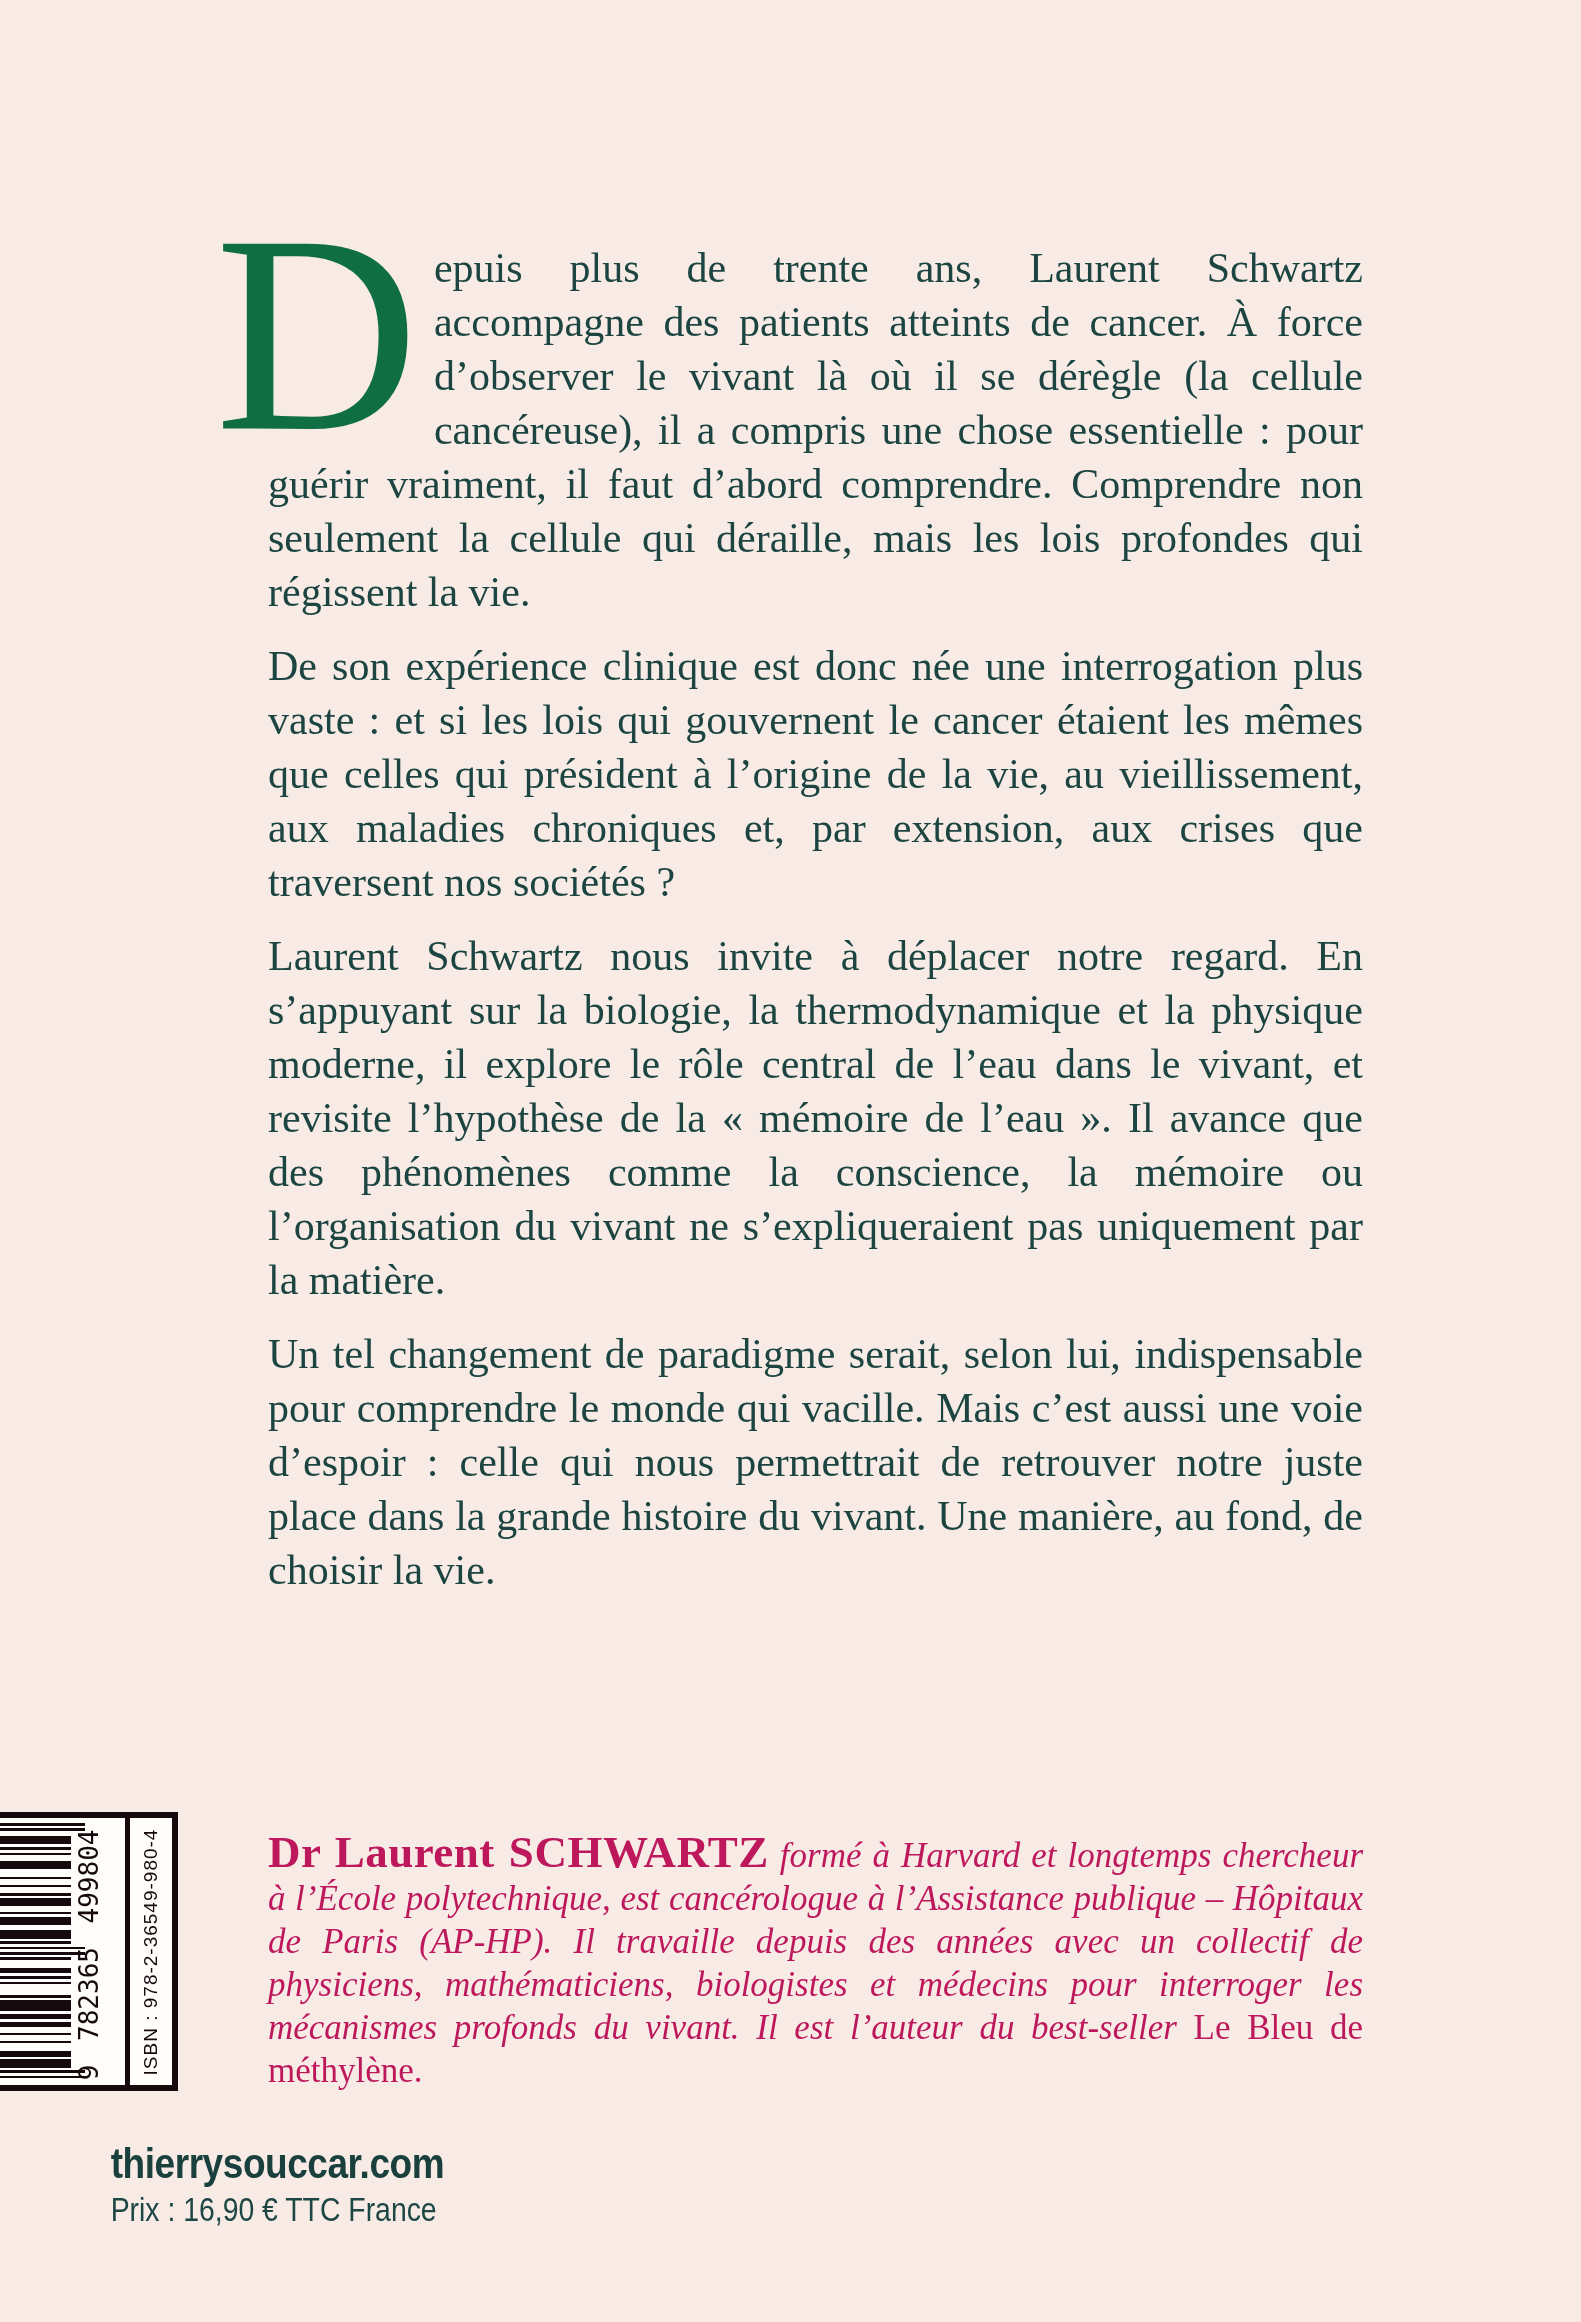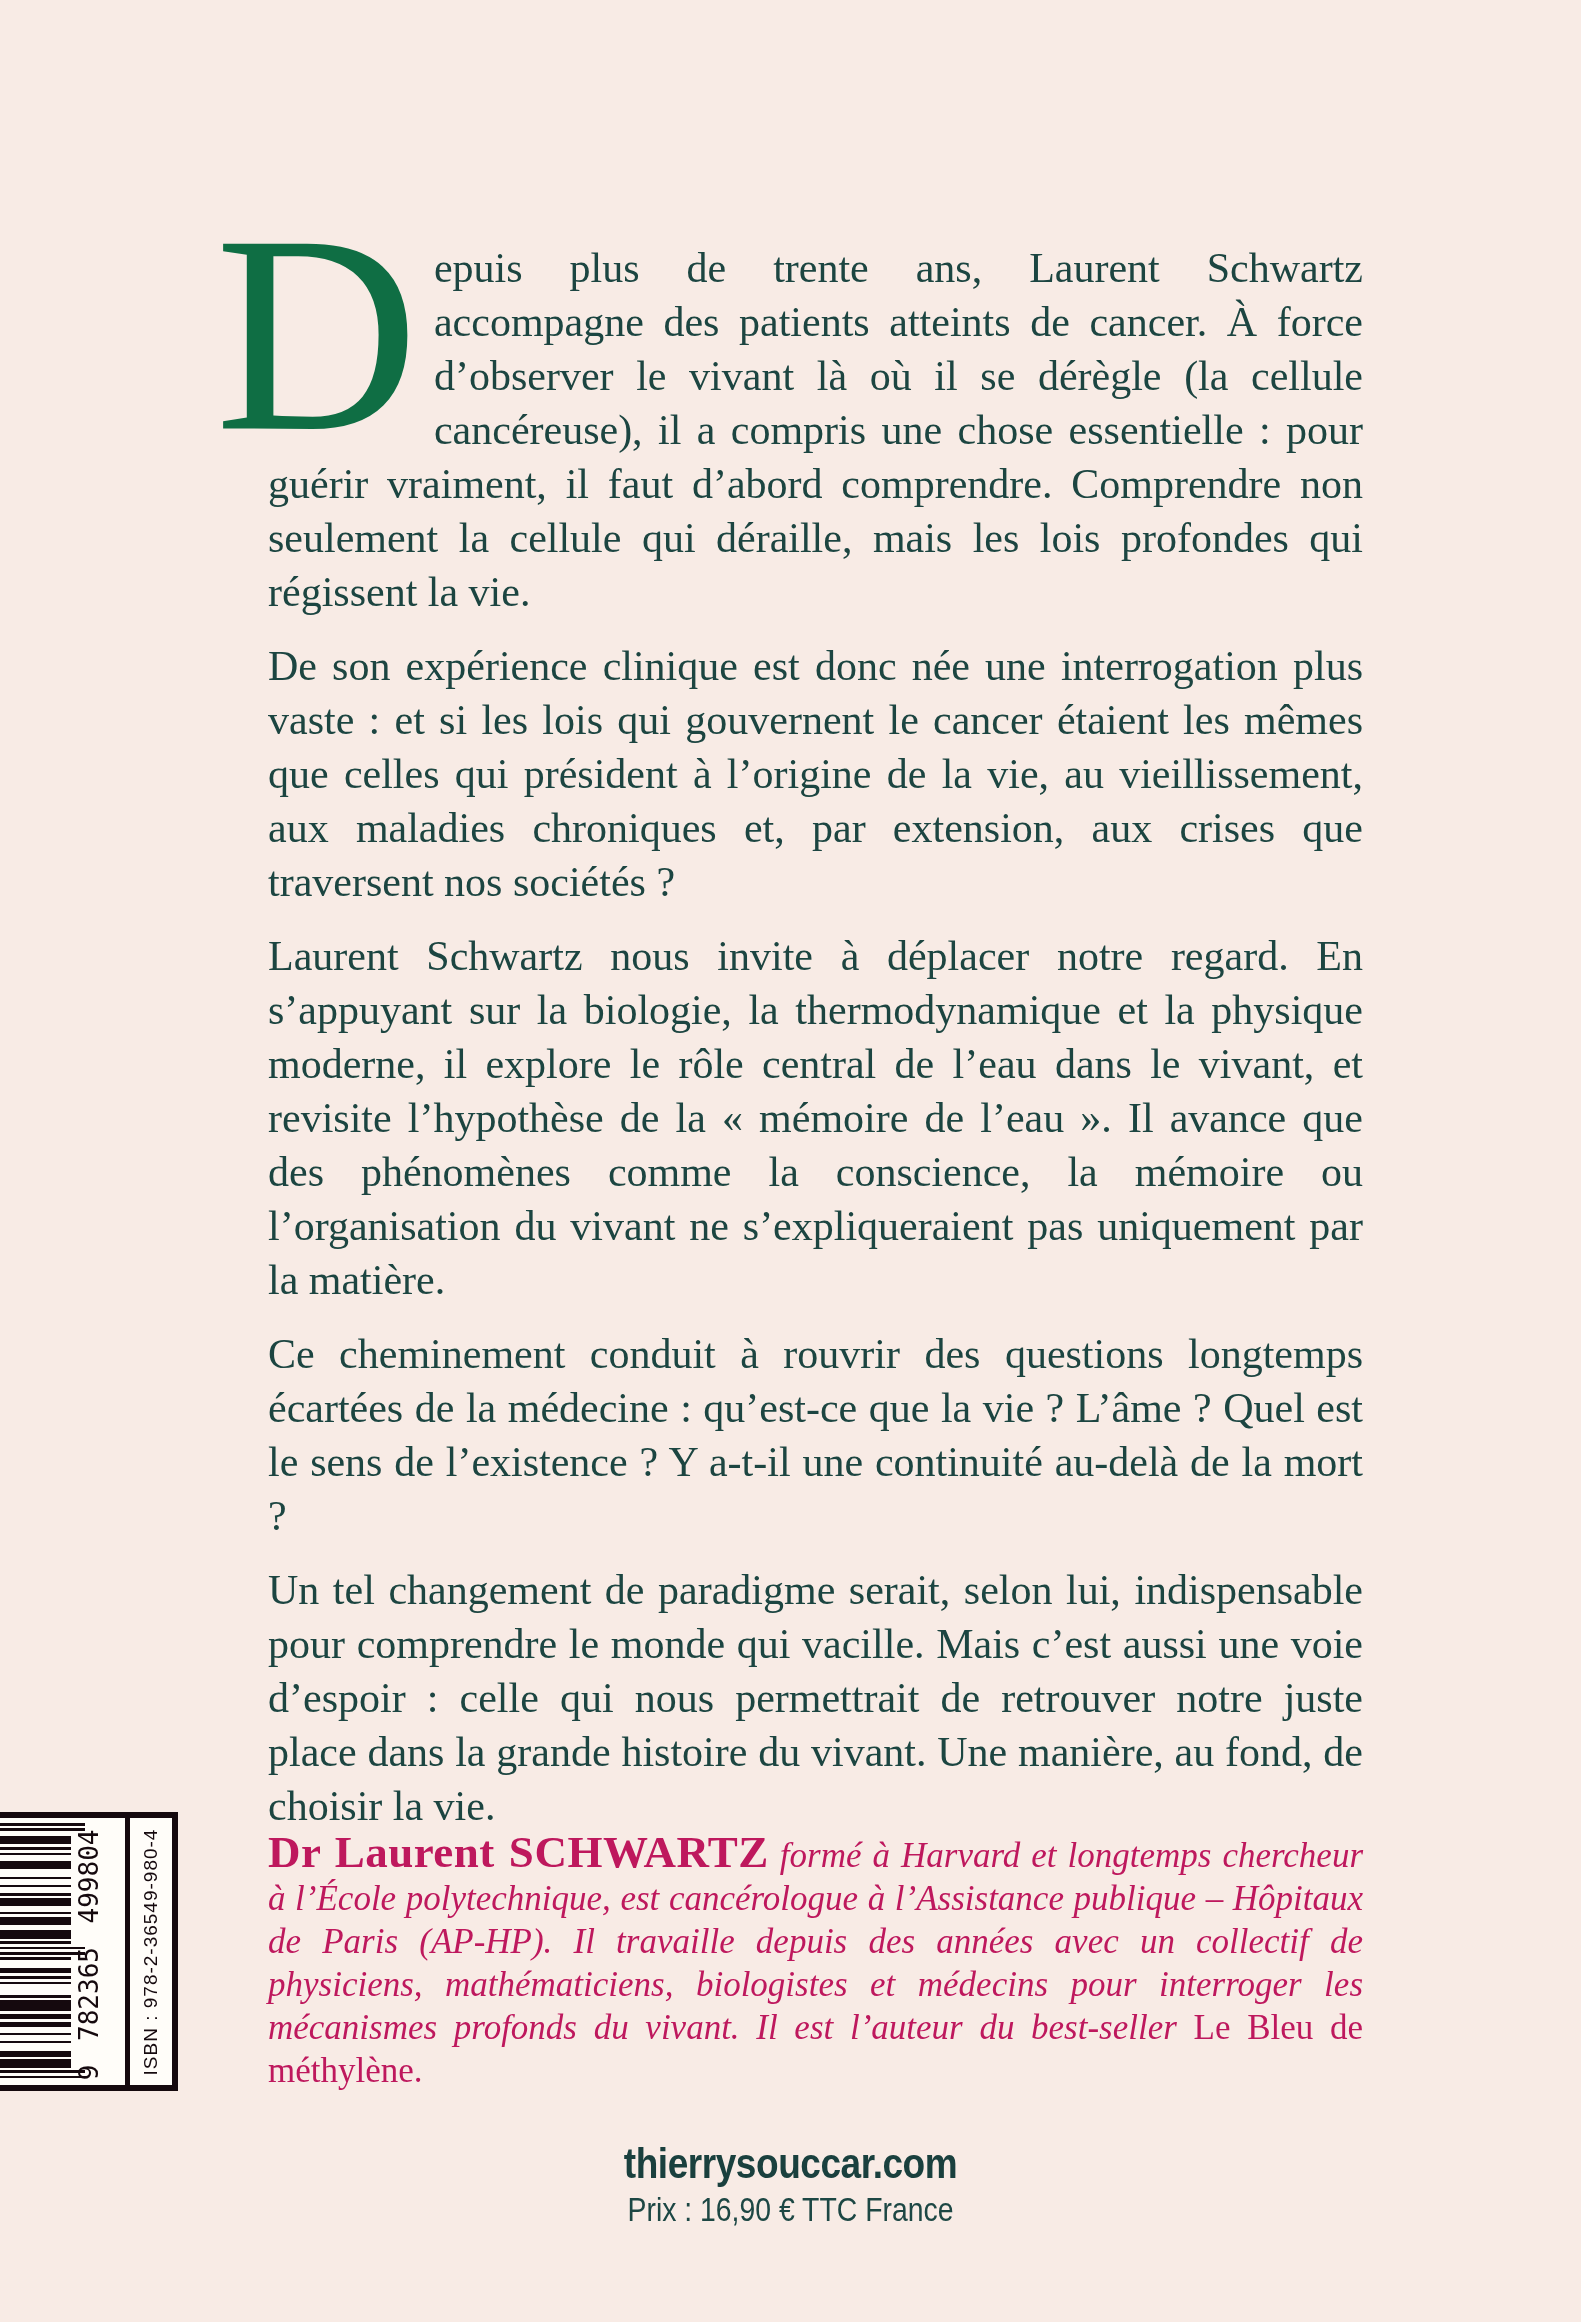--- a/index.html
+++ b/index.html
@@ -72,39 +72,37 @@
     position:absolute;left:50%;top:50%;
     transform:translate(-50%,-50%) rotate(-90deg);
     white-space:nowrap;
     font-family:"Liberation Sans",sans-serif;
     font-size:19px;letter-spacing:1px;color:#15090e;
   }
 
   
   .footer{
     position:absolute;left:0;top:2137px;width:100%;
-    text-align:center;
     font-family:"Liberation Sans",sans-serif;
     color:#1a403e;
   }
   .site{font-weight:bold;font-size:43px;line-height:52px;letter-spacing:-0.5px;transform:scaleX(.86);}
   .price{font-size:33px;line-height:42px;color:#1d4744;transform:scaleX(.86);}
 </style>
 </head>
 <body>
 
 <div class="page">
 
   <section class="synopsis">
     <p>
       <span class="dropcap">D</span><span>epuis plus de trente ans, Laurent Schwartz accompagne des patients atteints de cancer. À force d’observer le vivant là où il se dérègle (la cellule cancéreuse), il a compris une chose essentielle : pour guérir vraiment, il faut d’abord comprendre. Comprendre non seulement la cellule qui déraille, mais les lois profondes qui régissent la vie.</span>
     </p>
     <p>De son expérience clinique est donc née une interrogation plus vaste : et si les lois qui gouvernent le cancer étaient les mêmes que celles qui président à l’origine de la vie, au vieillissement, aux maladies chroniques et, par extension, aux crises que traversent nos sociétés ?</p>
     <p>Laurent Schwartz nous invite à déplacer notre regard. En s’appuyant sur la biologie, la thermodynamique et la physique moderne, il explore le rôle central de l’eau dans le vivant, et revisite l’hypothèse de la « mémoire de l’eau ». Il avance que des phénomènes comme la conscience, la mémoire ou l’organisation du vivant ne s’expliqueraient pas uniquement par la matière.</p>
-    <p>Ce cheminement conduit à rouvrir des questions longtemps écartées de la médecine : qu’est-ce que la vie ? L’âme ? Quel est le sens de l’existence ? Y a-t-il une continuité au-delà de la mort ?</p>
     <p>Un tel changement de paradigme serait, selon lui, indispensable pour comprendre le monde qui vacille. Mais c’est aussi une voie d’espoir : celle qui nous permettrait de retrouver notre juste place dans la grande histoire du vivant. Une manière, au fond, de choisir la vie.</p>
   </section>
 
   <section class="bio">
     <p>
       <span class="bio-lead">Dr Laurent SCHWARTZ</span>
       <span class="bio-italic">formé à Harvard et longtemps chercheur à l’École polytechnique, est cancérologue à l’Assistance publique – Hôpitaux de Paris (AP-HP). Il travaille depuis des années avec un collectif de physiciens, mathématiciens, biologistes et médecins pour interroger les mécanismes profonds du vivant. Il est l’auteur du best-seller</span>
       <span class="bio-book">Le Bleu de méthylène.</span>
     </p>
   </section>

